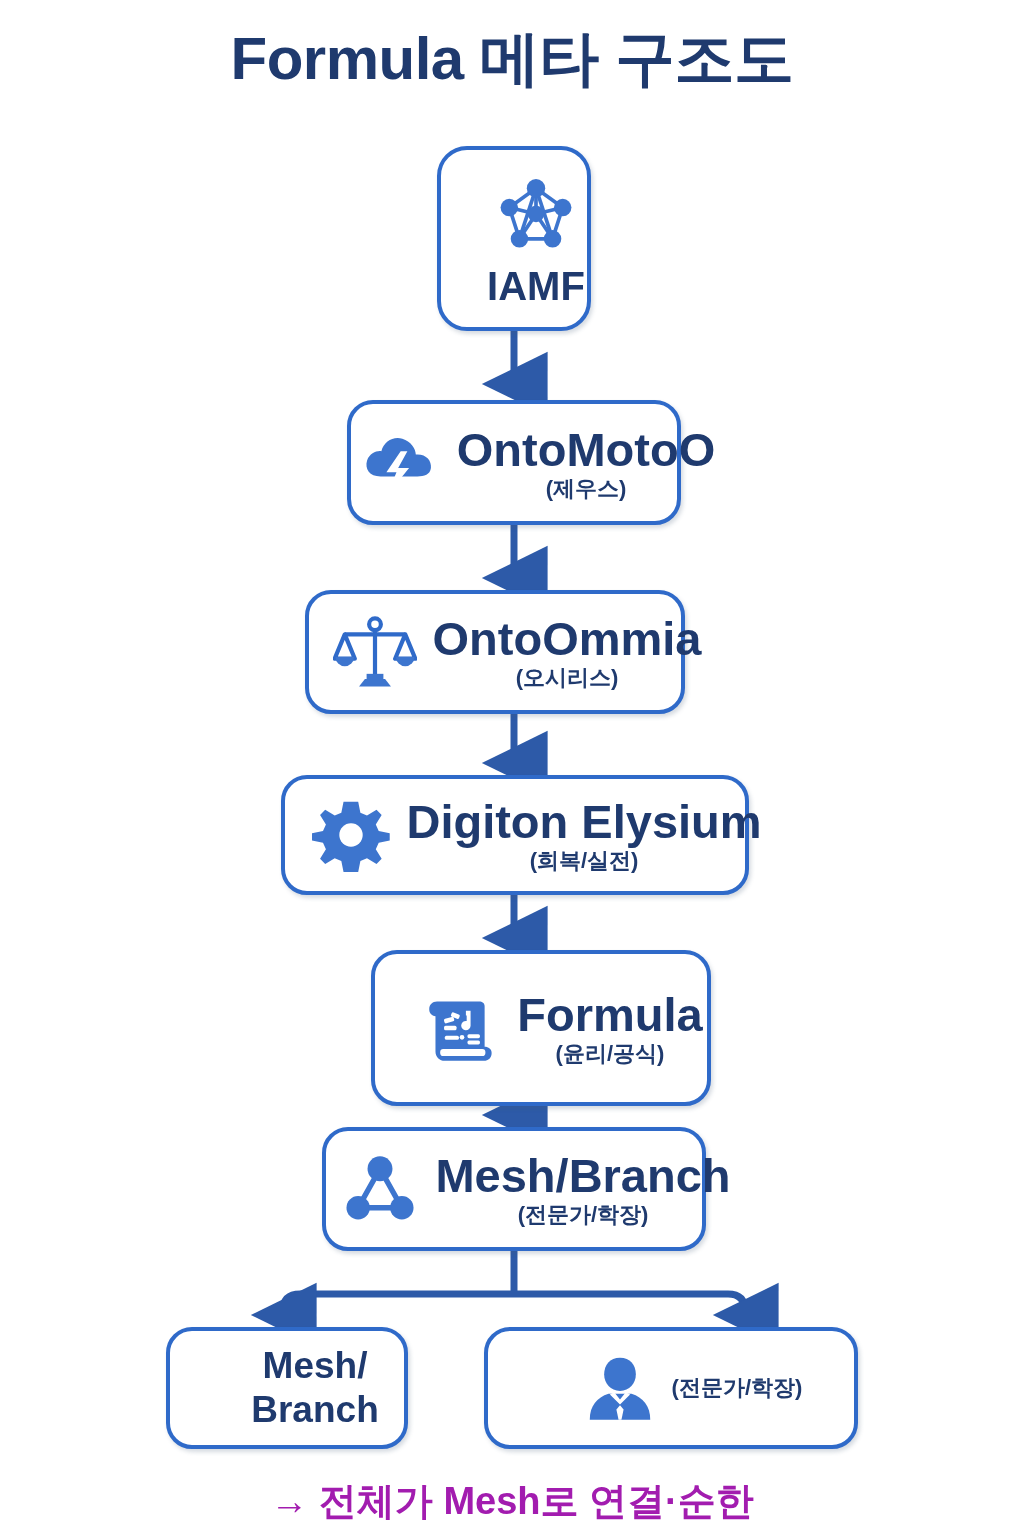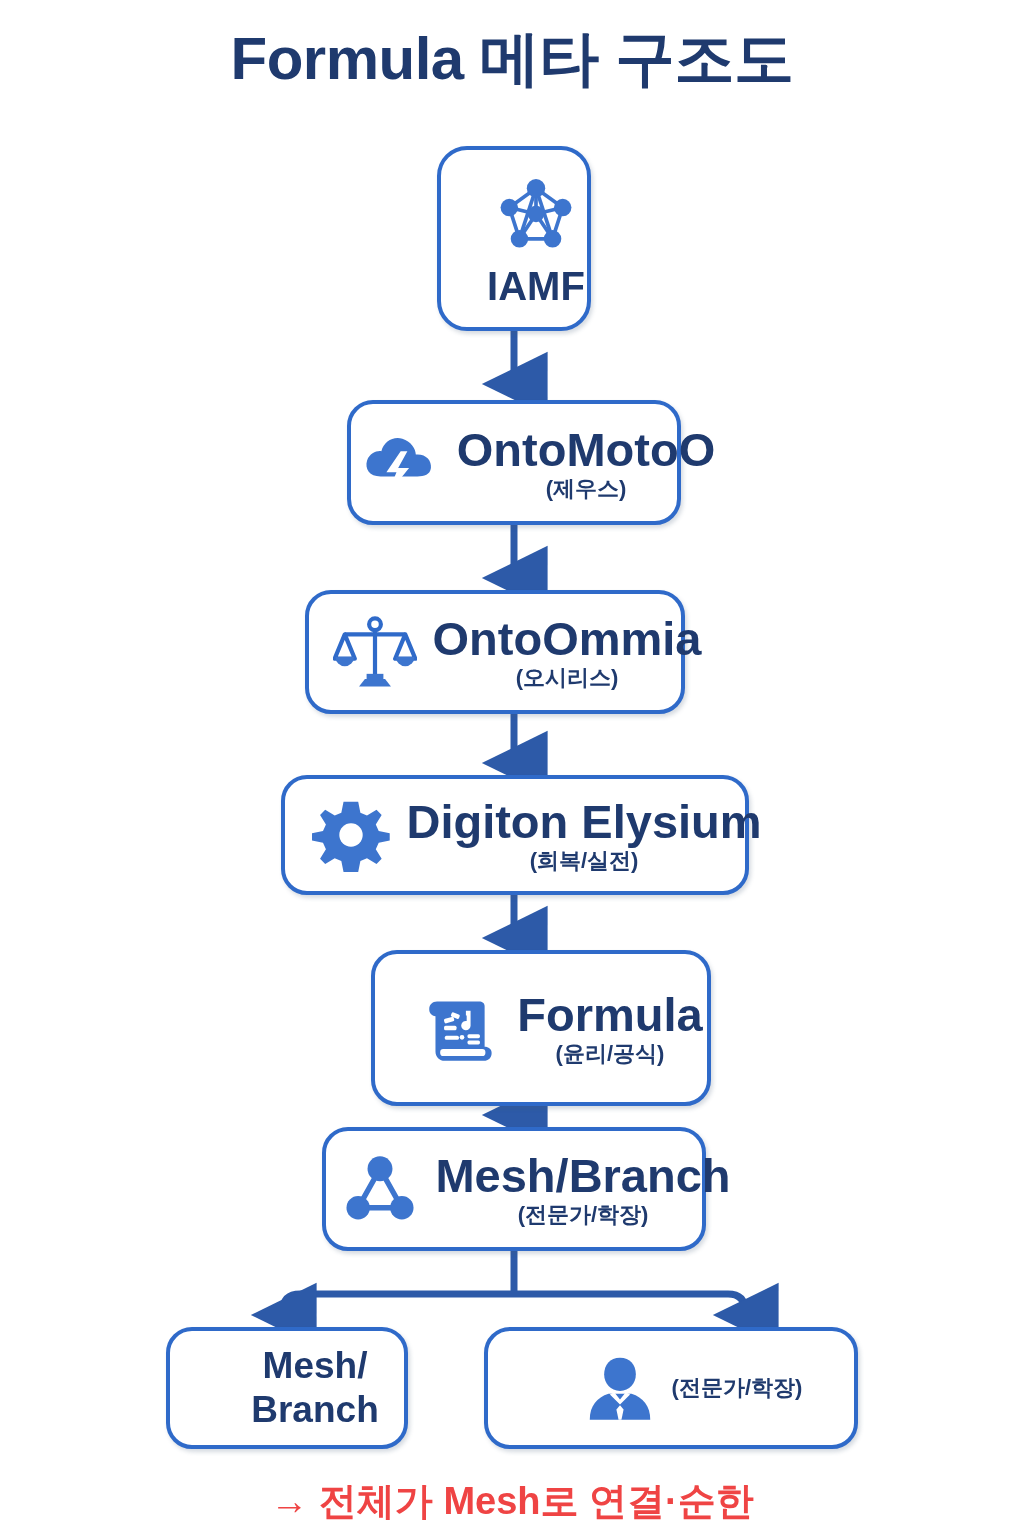--- a/index.html
+++ b/index.html
@@ -94,21 +94,21 @@
 
   
   .diagram-footer {
     position: absolute;
     left: 0;
     top: 1476px;
     width: 1024px;
     text-align: center;
     font-size: 38px;
     font-weight: bold;
-    color: #ef4444;
+    color: #a21caf;
     white-space: nowrap;
   }
 </style>
 </head>
 <body>
 
 <div class="diagram-title">Formula 메타 구조도</div>
 
 <svg id="connectors" viewBox="0 0 1024 1536" width="1024" height="1536">
   <defs>

